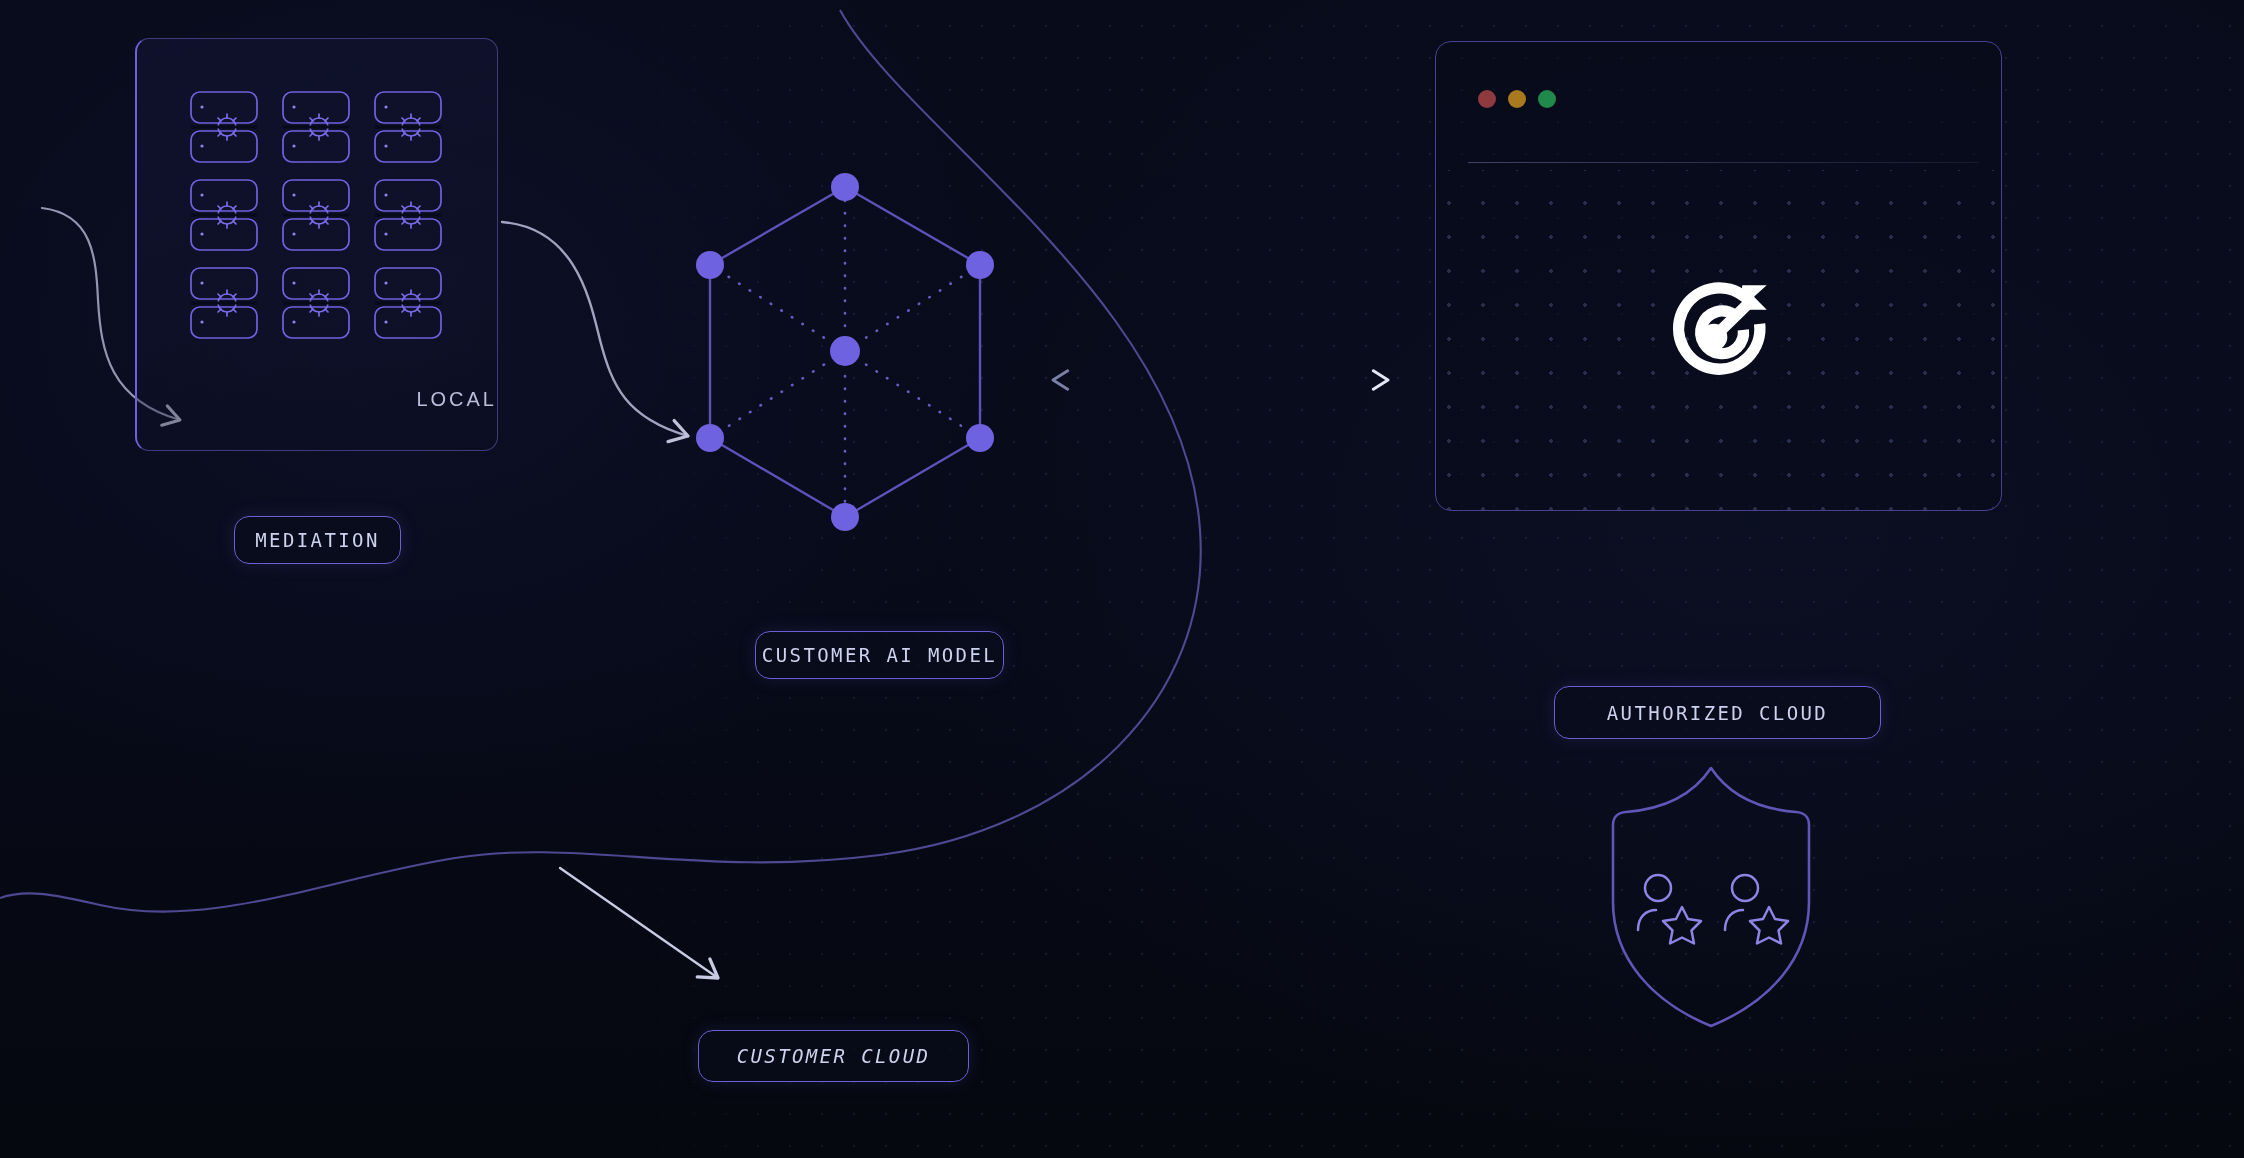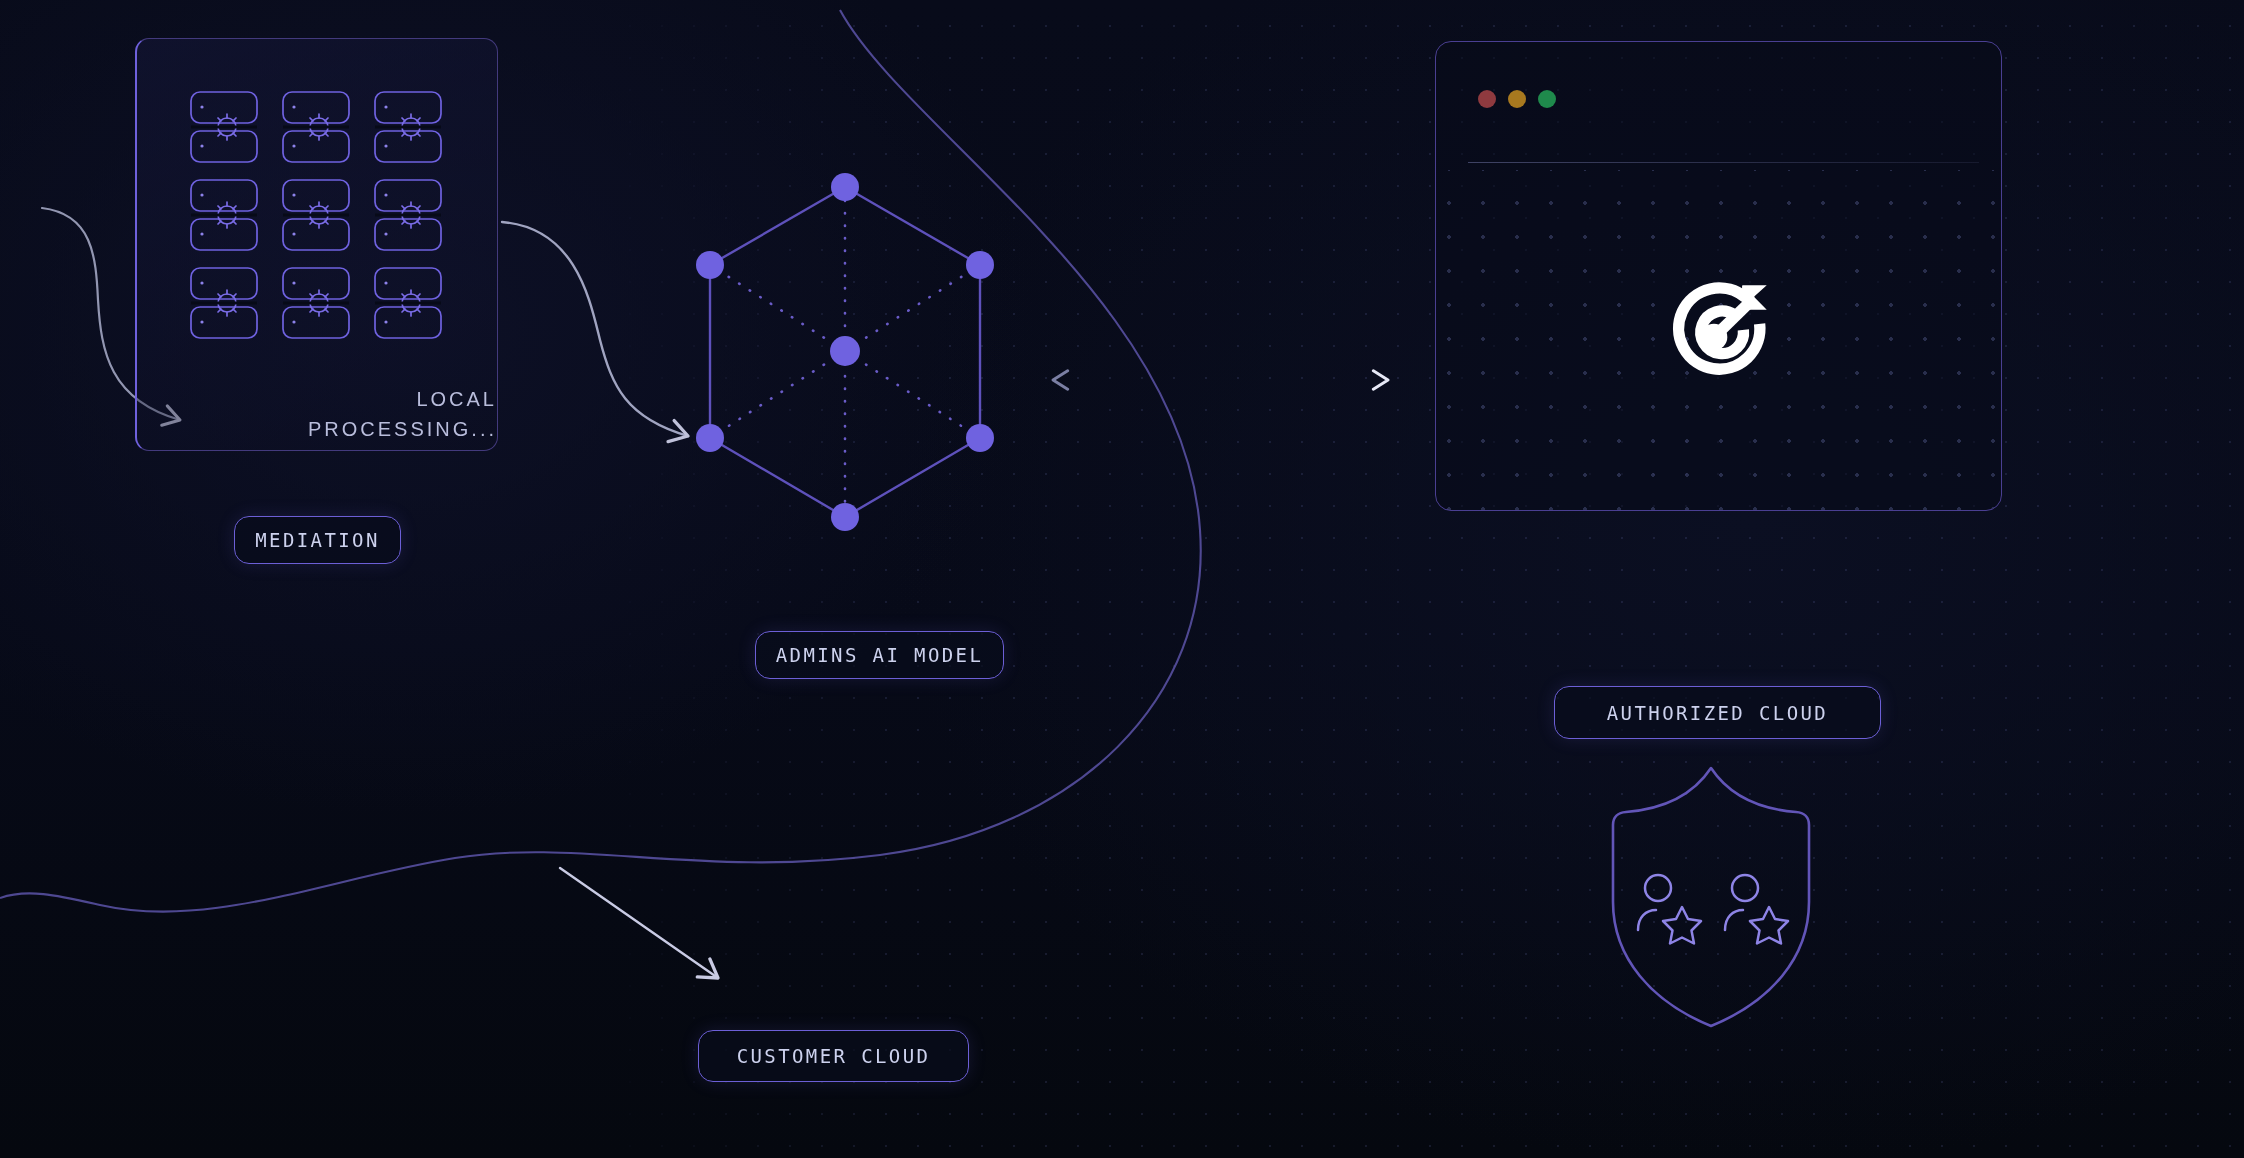--- a/index.html
+++ b/index.html
@@ -327,21 +327,20 @@
             <line x1="49" y1="31" x2="46" y2="34"></line>
               <line x1="34" y1="46" x2="31" y2="49"></line>
           </g>
         </g>
         <rect x="4" y="38.5" width="66" height="3" fill="#070a18"></rect>
       </svg>
     </div>
 
     <div id="local-caption">
       <div>LOCAL</div>
-      <div>PROCESSING...</div>
     </div>
   </div>
 
   <div class="badge" id="badge-mediation" style="left:234px; top:516px; width:167px; height:48px;">MEDIATION</div>
 
   <svg id="hex-graphic" viewBox="0 0 370 420">
 
     <g stroke="#5e51bb" stroke-width="2.4" fill="none" stroke-linejoin="round">
       <path d="M 185 37 L 320 115 L 320 288 L 185 367 L 50 288 L 50 115 Z"></path>
     </g>
@@ -359,23 +358,23 @@
       <circle cx="185" cy="37" r="14"></circle>
       <circle cx="320" cy="115" r="14"></circle>
       <circle cx="320" cy="288" r="14"></circle>
       <circle cx="185" cy="367" r="14"></circle>
       <circle cx="50" cy="288" r="14"></circle>
       <circle cx="50" cy="115" r="14"></circle>
       <circle cx="185" cy="201" r="15"></circle>
     </g>
   </svg>
 
-  <div class="badge" id="badge-causely" style="left:755px; top:631px; width:249px; height:48px;">ADMINS AI MODEL</div>
-
-  <div class="badge" id="badge-cloud" style="left:698px; top:1030px; width:271px; height:52px;">CUSTOMER CLOUD</div>
+  <div class="badge" id="badge-causely" style="left:755px; top:631px; width:249px; height:48px;">CUSTOMER AI MODEL</div>
+
+  <div class="badge" id="badge-cloud" style="left:698px; top:1030px; width:271px; height:52px;font-style:italic;">CUSTOMER CLOUD</div>
 
   <div id="browser-window">
     <div id="browser-dots">
       <span class="wdot" style="background:#8f3a3f"></span>
       <span class="wdot" style="background:#a8791f"></span>
       <span class="wdot" style="background:#1f8a4c"></span>
     </div>
     <div id="browser-divider"></div>
     <div id="browser-body">
       <div id="browser-dotfield"></div>

